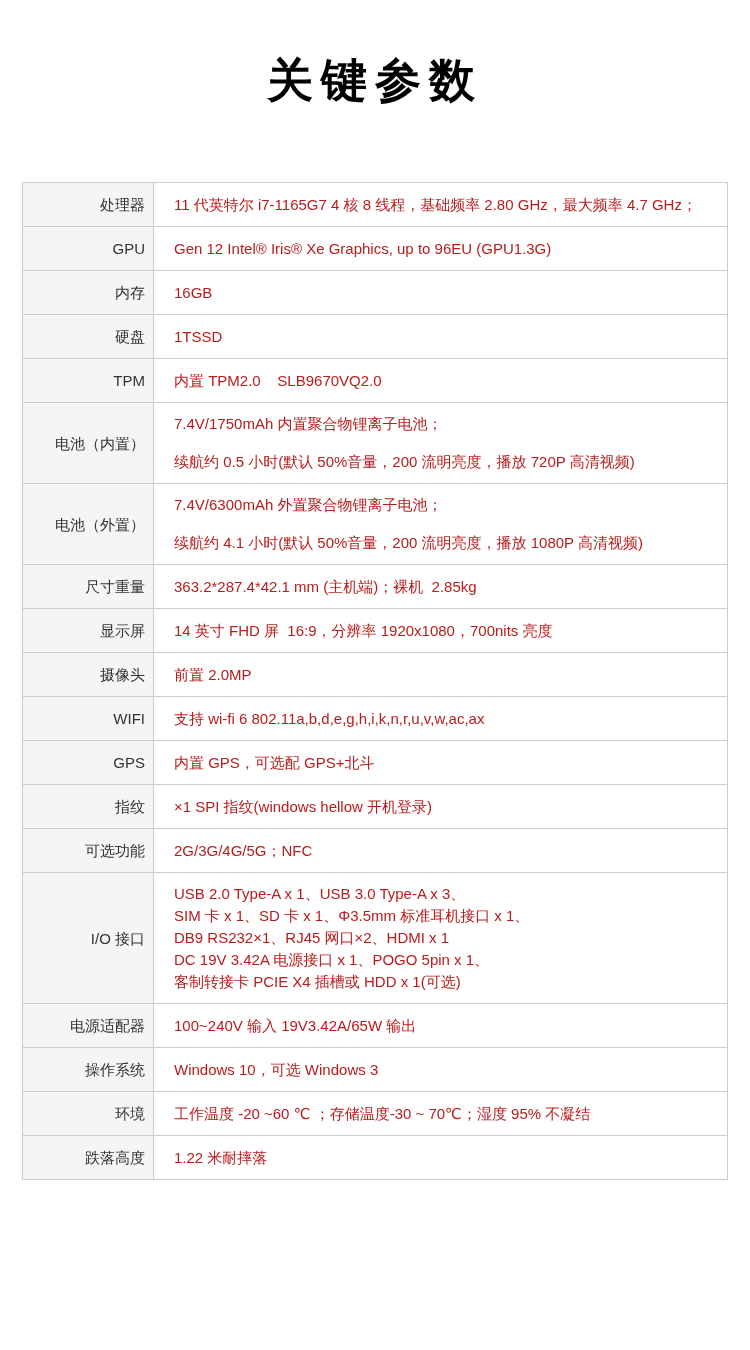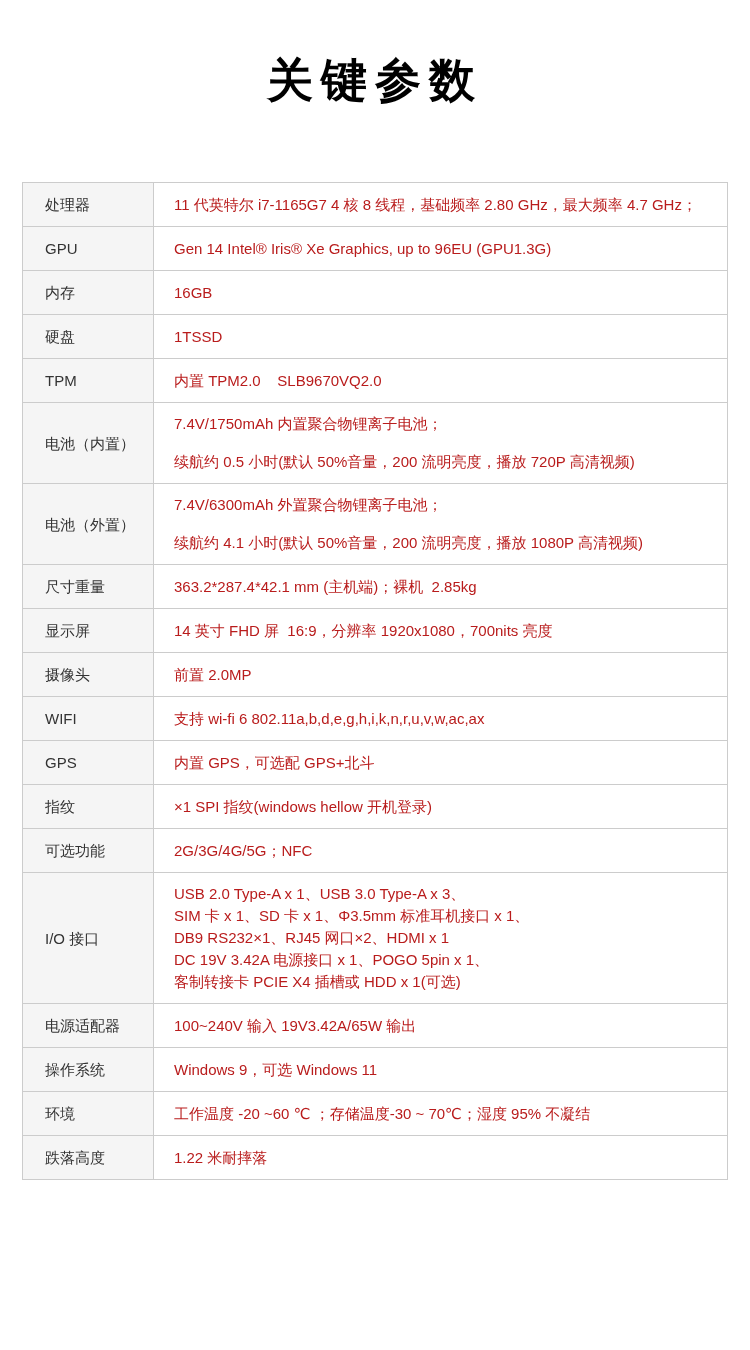--- a/index.html
+++ b/index.html
@@ -34,20 +34,21 @@
   .spec-table td {
     border: 1px solid #cccccc;
     vertical-align: middle;
   }
   .label-cell {
     width: 131px;
     background: #f5f5f5;
     padding: 11px 8px 11px 22px;
     line-height: 21px;
     color: #333333;
+    text-align: right;
   }
   .value-cell {
     background: #ffffff;
     padding: 10px 16px 10px 20px;
   }
   .value-line {
     line-height: 22px;
     white-space: pre-wrap;
     word-break: break-word;
     color: #b91c1c;
@@ -69,21 +70,21 @@
         <td class="value-cell">
           <div class="value-lines">
             <div class="value-line">11 代英特尔 i7-1165G7 4 核 8 线程，基础频率 2.80 GHz，最大频率 4.7 GHz；</div>
           </div>
         </td>
       </tr>
       <tr>
         <td class="label-cell">GPU</td>
         <td class="value-cell">
           <div class="value-lines">
-            <div class="value-line">Gen 14 Intel® Iris® Xe Graphics, up to 96EU (GPU1.3G)</div>
+            <div class="value-line">Gen 12 Intel® Iris® Xe Graphics, up to 96EU (GPU1.3G)</div>
           </div>
         </td>
       </tr>
       <tr>
         <td class="label-cell">内存</td>
         <td class="value-cell">
           <div class="value-lines">
             <div class="value-line">16GB</div>
           </div>
         </td>
@@ -195,21 +196,21 @@
         <td class="value-cell">
           <div class="value-lines">
             <div class="value-line">100~240V 输入 19V3.42A/65W 输出</div>
           </div>
         </td>
       </tr>
       <tr>
         <td class="label-cell">操作系统</td>
         <td class="value-cell">
           <div class="value-lines">
-            <div class="value-line">Windows 9，可选 Windows 11</div>
+            <div class="value-line">Windows 10，可选 Windows 3</div>
           </div>
         </td>
       </tr>
       <tr>
         <td class="label-cell">环境</td>
         <td class="value-cell">
           <div class="value-lines">
             <div class="value-line">工作温度 -20 ~60 ℃ ；存储温度-30 ~ 70℃；湿度 95% 不凝结</div>
           </div>
         </td>

